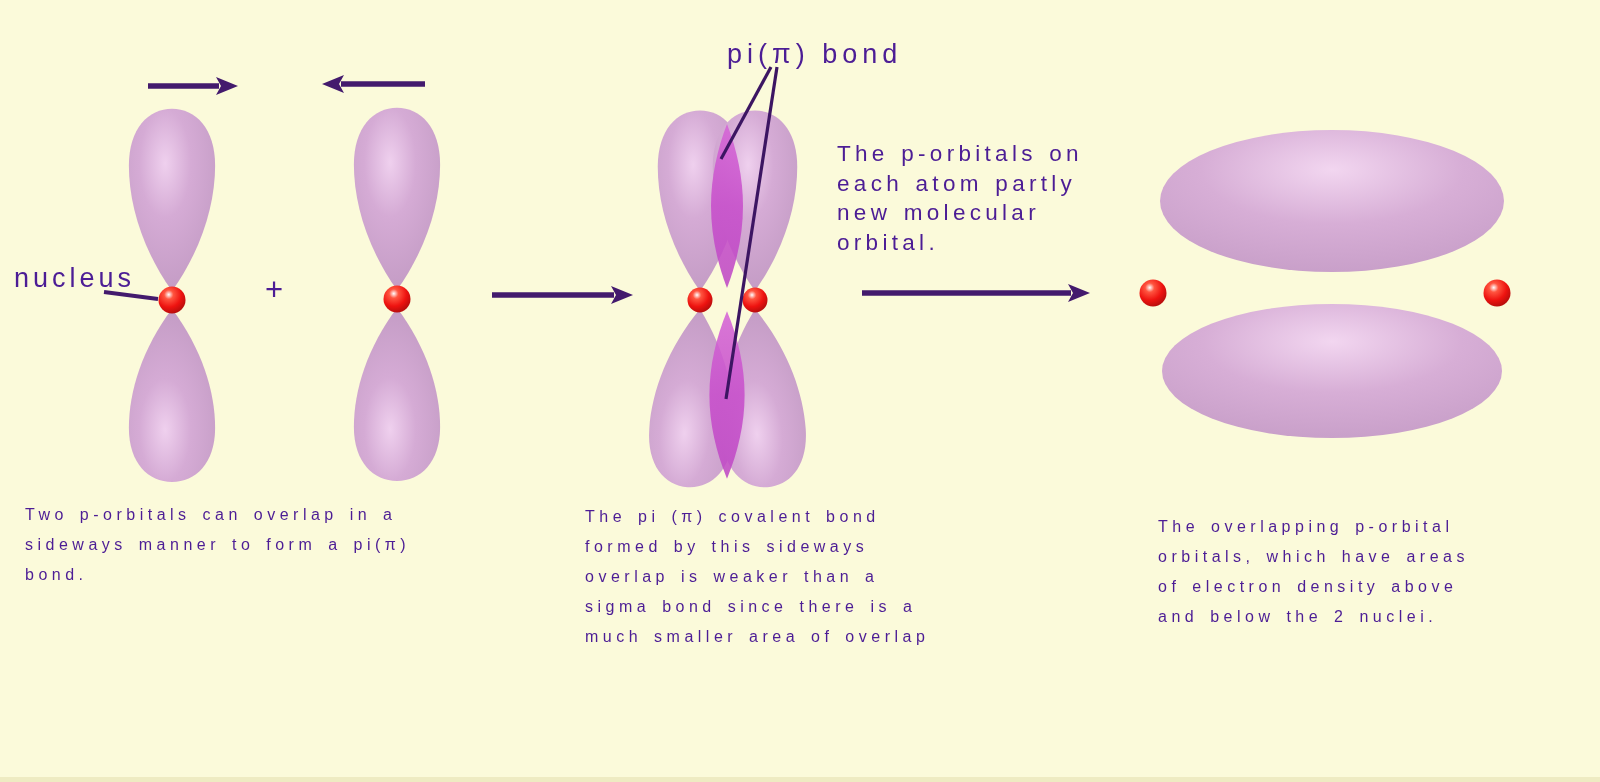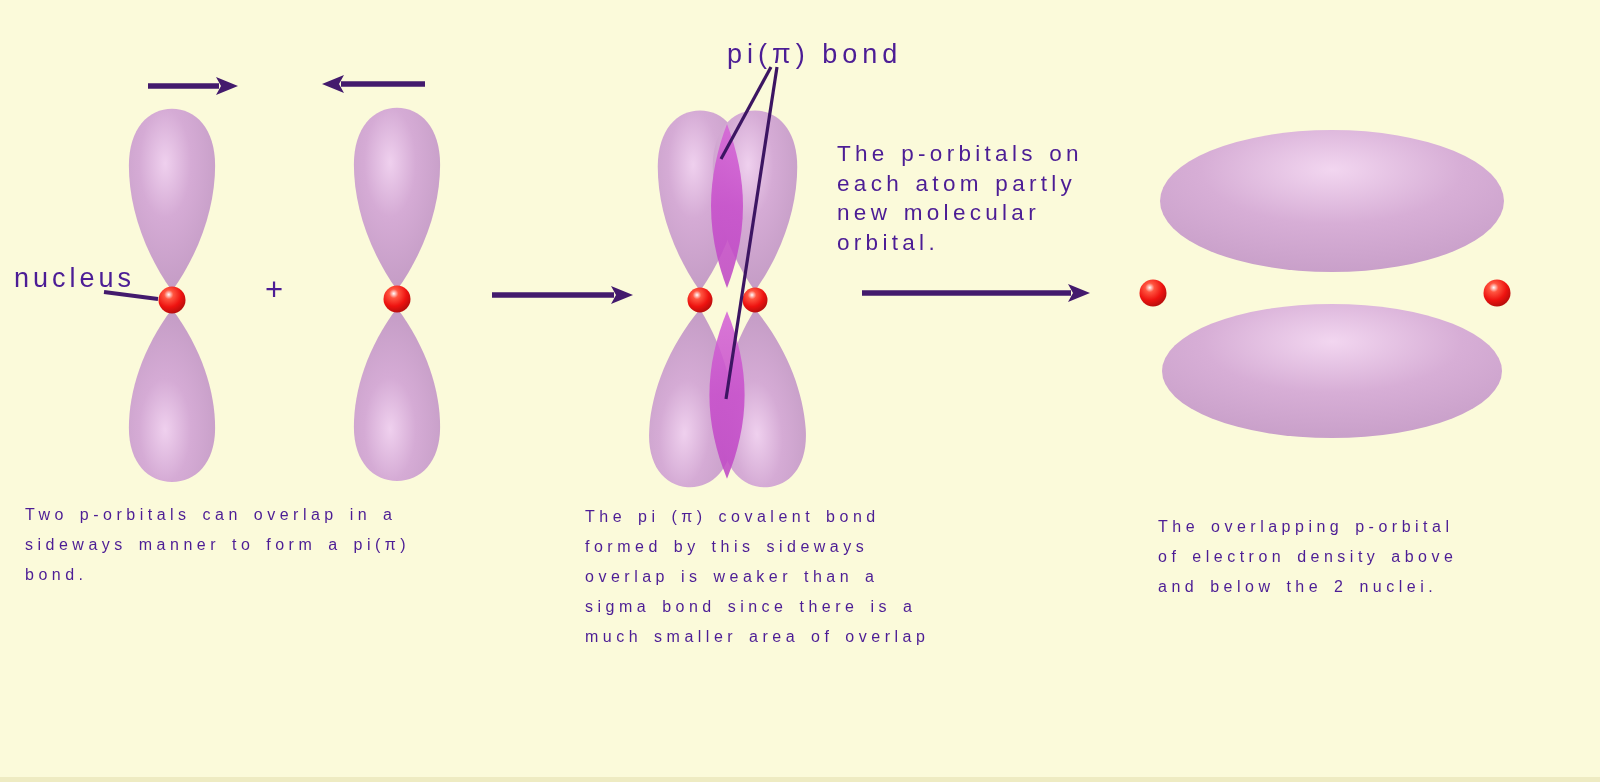--- a/index.html
+++ b/index.html
@@ -136,18 +136,19 @@
   <div class="txt caption" style="left:585px; top:502px;">
       <div>The pi (π) covalent bond</div>
       <div>formed by this sideways</div>
       <div>overlap is weaker than a</div>
       <div>sigma bond since there is a</div>
       <div>much smaller area of overlap</div>
     </div>
 
   <div class="txt caption" style="left:1158px; top:512px;">
       <div>The overlapping p-orbital</div>
+      <div>orbitals, which have areas</div>
       <div>of electron density above</div>
       <div>and below the 2 nuclei.</div>
     </div>
 
   <div id="bottom-edge"></div>
 </div>
 
 </body></html>

